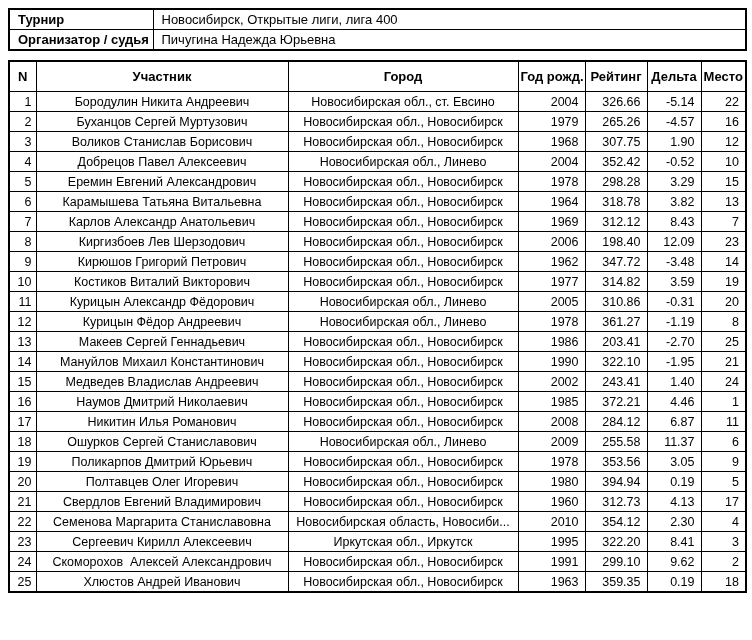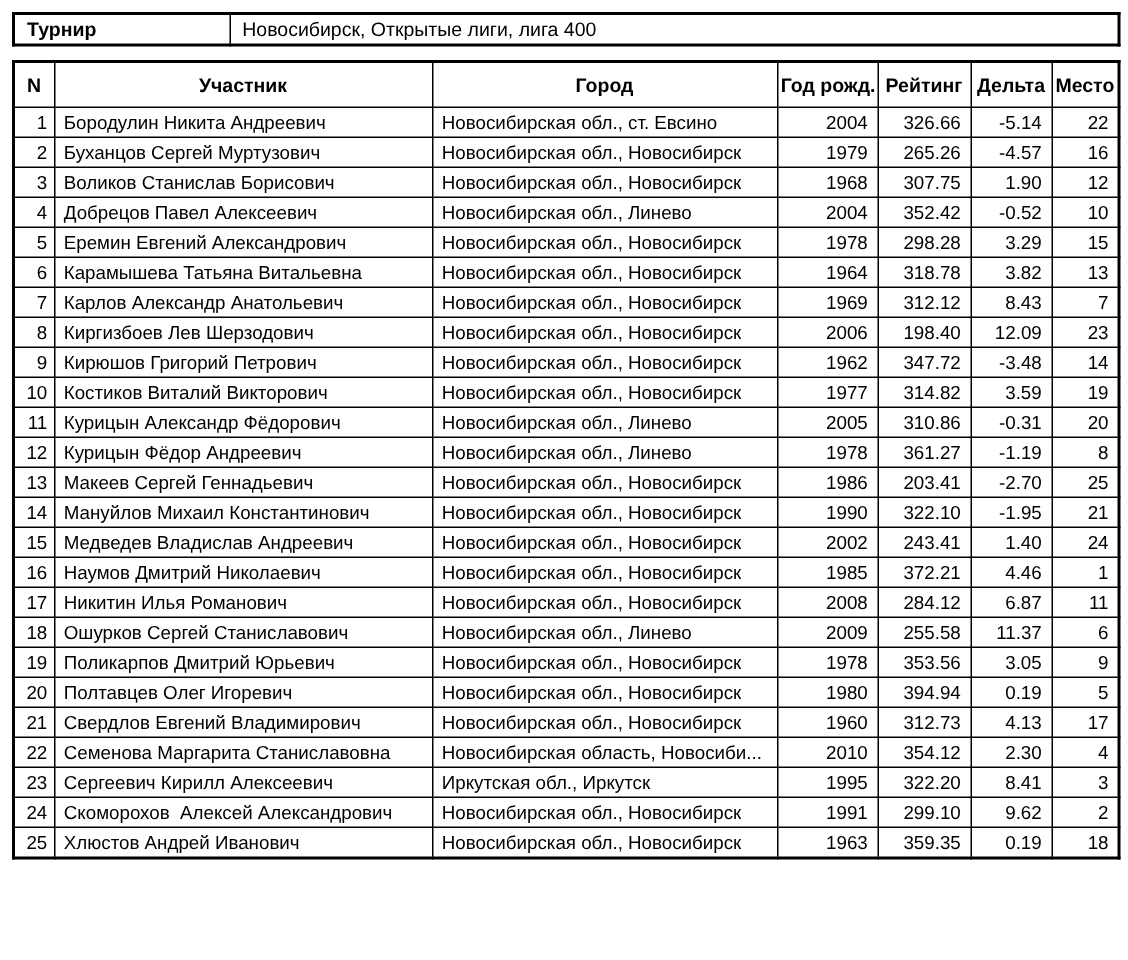--- a/index.html
+++ b/index.html
@@ -48,38 +48,42 @@
   }
   .results-table td {
     border: 1px solid #000000;
     height: 19px;
     font-size: 12.5px;
     vertical-align: middle;
     padding: 0 6px;
     overflow: hidden;
     white-space: pre;
   }
-  .results-table td.cell-text { text-align: left; }
+  .results-table td.cell-text { text-align: center; }
   .results-table td.cell-num  { text-align: right; }
   .results-table td.cell-n    { text-align: right; padding-right: 4px; }
 </style>
 </head>
 <body>
 
 <div class="page">
 
   <table class="info-table">
     <colgroup>
       <col style="width:144px">
       <col style="width:593px">
     </colgroup>
     <tbody>
         <tr>
           <th>Турнир</th>
           <td>Новосибирск, Открытые лиги, лига 400</td>
+        </tr>
+        <tr>
+          <th>Организатор / судья</th>
+          <td>Пичугина Надежда Юрьевна</td>
         </tr>
       </tbody>
   </table>
 
   <table class="results-table">
     <colgroup>
       <col style="width:27px">
       <col style="width:252px">
       <col style="width:230px">
       <col style="width:67px">

